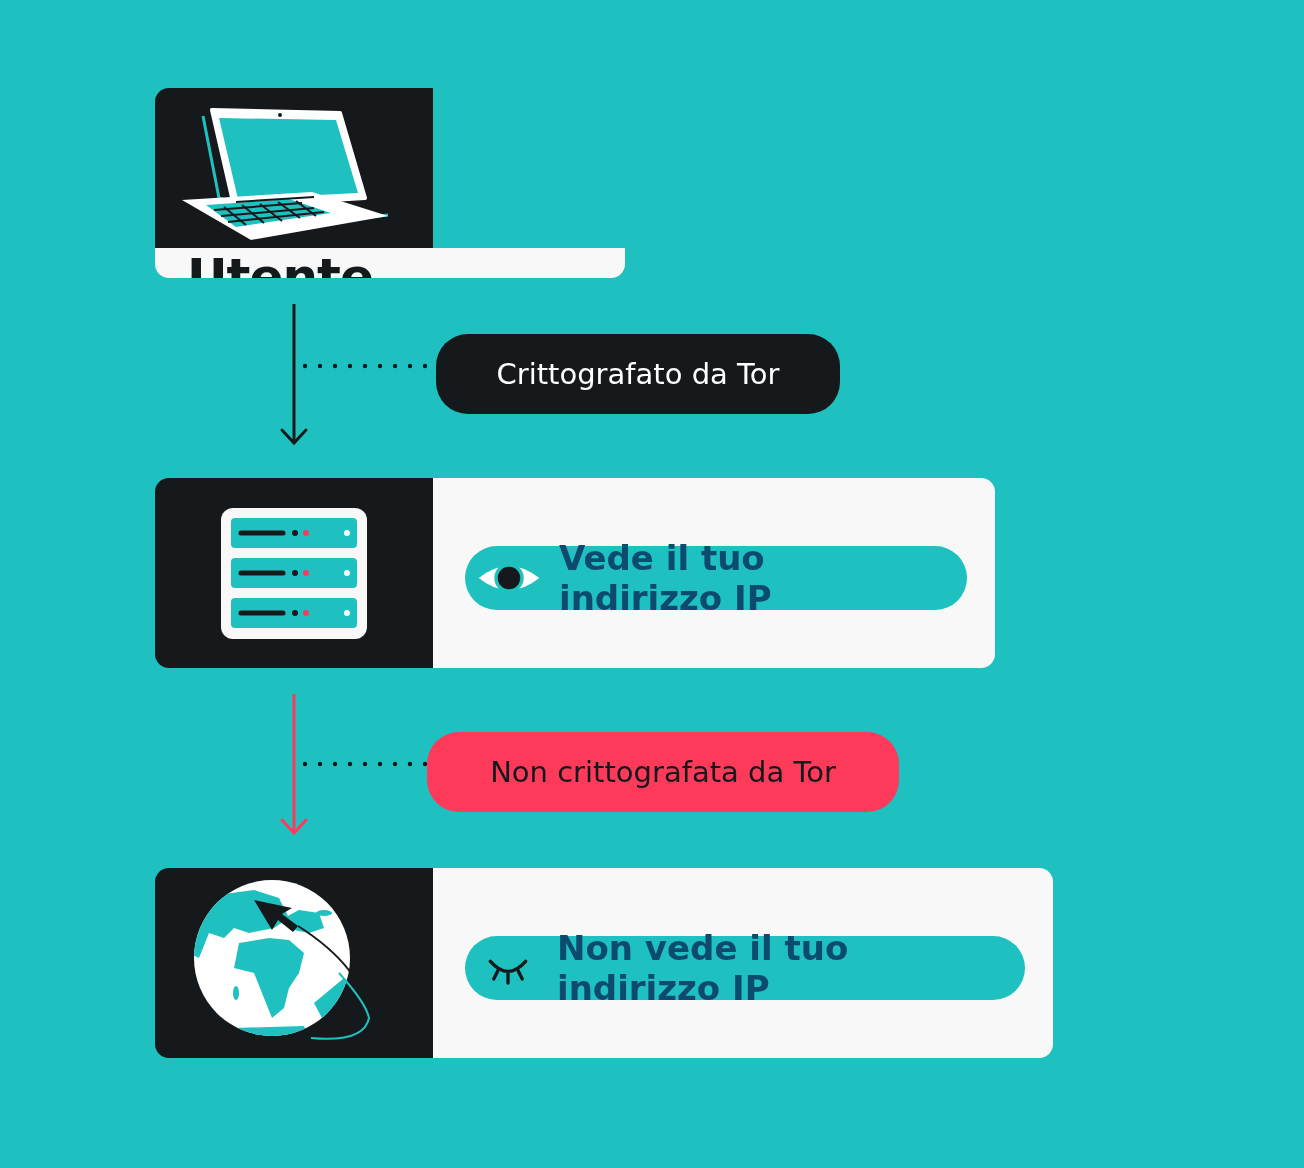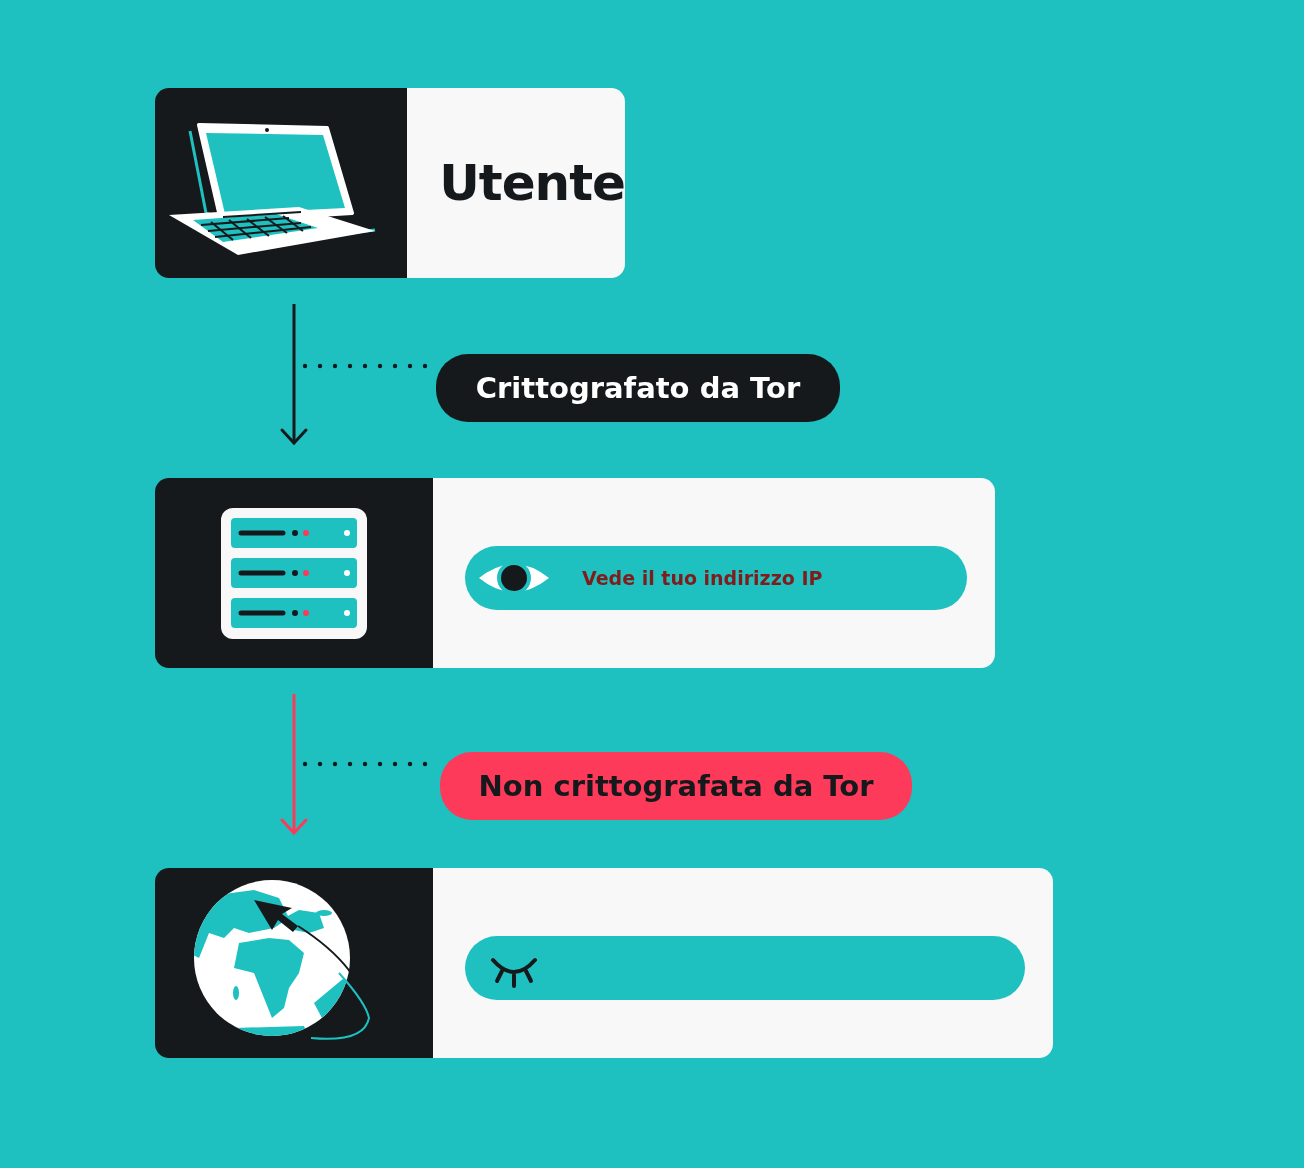--- a/index.html
+++ b/index.html
@@ -35,39 +35,38 @@
     }
     .pill {
       display: inline-flex; align-items: center;
       height: 64px; border-radius: 32px;
       background: #1fc0c0;
       padding: 0 36px 0 12px;
       margin-top: 10px;
       align-self: flex-start;
     }
     .pill .pill-text {
-      font-size: 19px; font-weight: bold; color: #7f1d1d;
-      margin-left: 31px;
+      font-size: 34px; font-weight: bold; color: #0c4a6e;
+      margin-left: 18px;
     }
     .conn {
       position: absolute; left: 270px; width: 700px; height: 150px;
     }
     .badge {
       position: absolute;
-      height: 68px; border-radius: 32px;
+      height: 80px; border-radius: 32px;
       display: flex; align-items: center; justify-content: center;
-      font-size: 29px; font-weight: bold;
+      font-size: 29px; font-weight: normal;
       padding: 0 32px;
-      margin-top: 20px;
     }
   </style>
 </head>
 <body>
 
-<div class="node" style="top:88px; width:470px;">
+<div class="node" style="top:88px; width:470px;flex-direction:column;">
   <div class="icon-box">
     <svg width="240" height="160" viewBox="0 0 240 160">
 
       <path d="M29 28 L45 110 L50 112" stroke="#1fc0c0" stroke-width="3" fill="none"></path>
       <path d="M60 136 L75 143 L214 127" stroke="#1fc0c0" stroke-width="3" fill="none"></path>
 
       <path d="M38 22 L166 25 L191 110 L60 118 Z" fill="#ffffff" stroke="#ffffff" stroke-width="4" stroke-linejoin="round"></path>
       <path d="M45 30 L162 32 L184 105 L64 111 Z" fill="#1fc0c0"></path>
       <circle cx="106" cy="27" r="2" fill="#16191c"></circle>
 
@@ -159,21 +158,21 @@
       <circle cx="50" cy="74" r="2.2"></circle>
       <circle cx="65" cy="74" r="2.2"></circle>
     <circle cx="80" cy="74" r="2.2"></circle>
       <circle cx="95" cy="74" r="2.2"></circle>
       <circle cx="110" cy="74" r="2.2"></circle>
     <circle cx="125" cy="74" r="2.2"></circle>
       <circle cx="140" cy="74" r="2.2"></circle>
       <circle cx="155" cy="74" r="2.2"></circle>
   </g>
 </svg>
-<div class="badge" style="top:732px; left:440px; width:408px; background:#fe3a5a; color:#16191c;">Non crittografata da Tor</div>
+<div class="badge" style="top:732px; left:427px; width:408px; background:#fe3a5a; color:#16191c;">Non crittografata da Tor</div>
 
 <div class="node" style="top:868px; width:898px;">
   <div class="icon-box">
     <svg width="200" height="170" viewBox="0 0 200 170">
       <defs>
           <clipPath id="gc">
             <circle cx="78" cy="80" r="78"></circle>
           </clipPath>
         </defs>
       <circle cx="78" cy="80" r="78" fill="#ffffff"></circle>
@@ -195,15 +194,16 @@
   <div class="panel">
     <div class="pill" style="width:512px;">
       <svg width="74" height="44" viewBox="0 0 74 44">
         <path d="M16 14 Q37 38 58 14" stroke="#16191c" stroke-width="4" fill="none" stroke-linecap="round"></path>
         <g stroke="#16191c" stroke-width="4" stroke-linecap="round">
           <line x1="25" y1="25" x2="20" y2="35"></line>
           <line x1="37" y1="29" x2="37" y2="40"></line>
           <line x1="49" y1="25" x2="54" y2="35"></line>
         </g>
       </svg>
+      <span class="pill-text">Non vede il tuo indirizzo IP</span>
     </div>
   </div>
 </div>
 
 </body></html>

